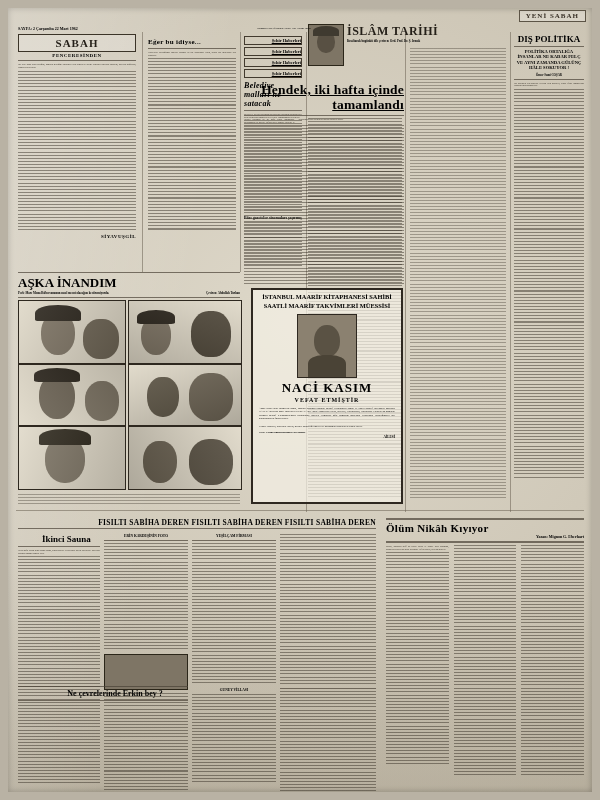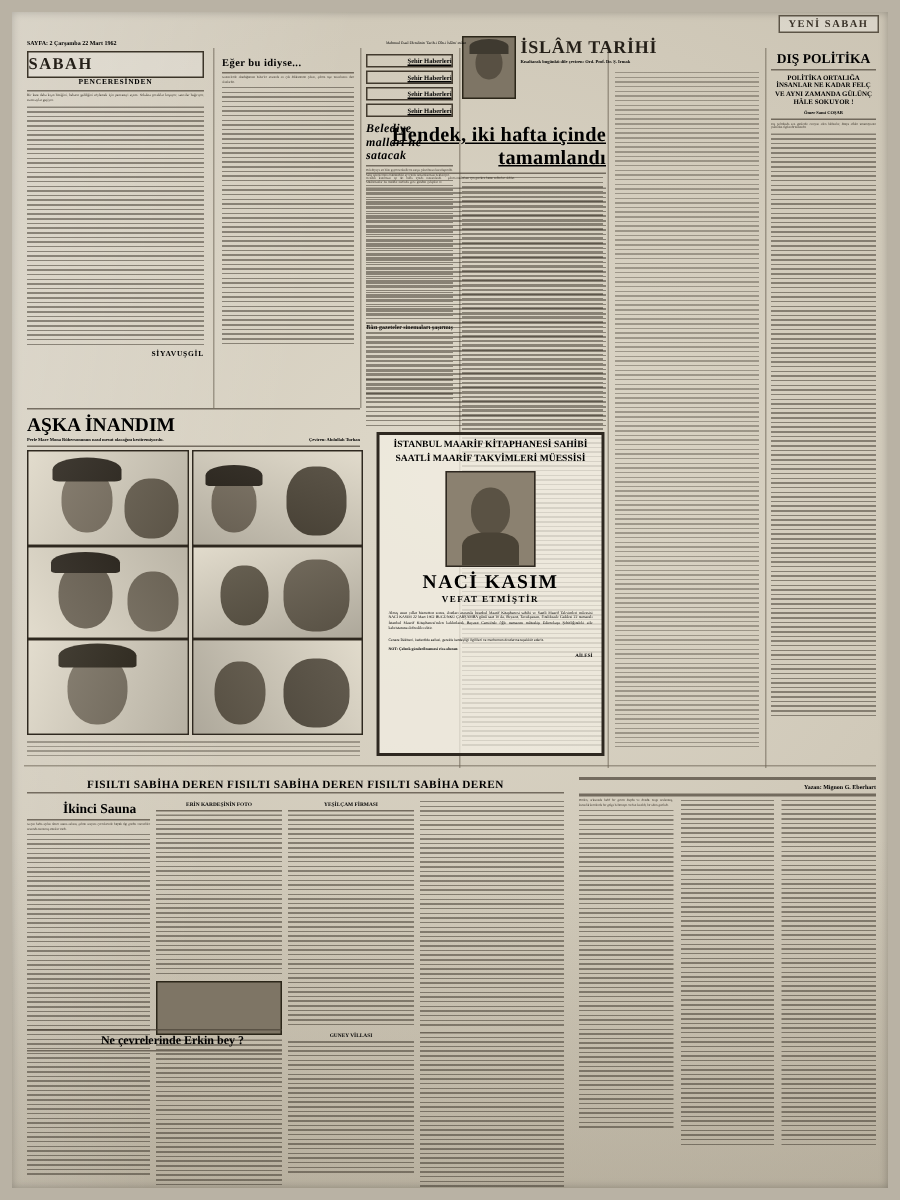--- a/index.html
+++ b/index.html
@@ -37,21 +37,21 @@
     opacity:.75;
   }
   .lines.light{opacity:.55;}
   .hdr-box{border:1px solid #423a2e;}
   .center{text-align:right;text-decoration:underline;}
   
   #sabah{
     position:absolute;left:10px;top:26px;width:118px;
   }
   #sabah .title{
-    border:1px solid #3b3428;padding:2px 0;text-align:left;
+    border:1px solid #3b3428;padding:2px 10px;text-align:center;
     font-size:11px;font-weight:bold;letter-spacing:1px;color:#241f18;
     background:rgba(255,255,255,.18);
   }
   #sabah .sub{font-size:5px;letter-spacing:.5px;text-align:center;margin-top:1px;font-weight:bold;}
   
   .head-sm{font-size:6px;font-weight:bold;letter-spacing:.3px;}
   .head-md{font-size:9px;font-weight:bold;margin-left:24px;}
   .head-lg{font-size:13px;font-weight:bold;}
   .rule{height:1px;background:#4a4236;opacity:.7;margin:2px 0;}
   
@@ -221,21 +221,21 @@
     <div class="name">NACİ KASIM</div>
     <div class="vefat">VEFAT ETMİŞTİR</div>
     <div class="body">Almış uzun yıllar hizmetten sonra, dostları arasında İstanbul Maarif Kitaphanesi sahibi ve Saatli Maarif Takvimleri müessisi NACİ KASIM 22 Mart 1962 BUGÜNKÜ ÇARŞAMBA günü saat 10 da, Beyazıt, Tavukpazarı, Fındıkzade Caddesi 22 numaralı İstanbul Maarif Kitaphanesi'nden kaldırılarak Bayazıt Camii'nde öğle namazını müteakip Edirnekapı Şehitliğindeki aile kabristanına defnedilecektir.</div>
     <div style="font-size:2.5px;line-height:3.2px;padding:0 6px;text-align:justify;">Cenaze Bâkiteni, kederdide aailesi, gerekle kardeşliği ilgilileri ve merhumun dostlarına teşekkür ederiz.</div>
     <div style="font-size:2.6px;padding:3px 6px 0;font-weight:bold;">NOT: Çelenk gönderilmemesi rica olunur.</div>
     <div style="font-size:3.4px;font-weight:bold;text-align:right;padding:1px 6px;">AİLESİ</div>
   </div>
 
   <div id="bottom">
 
-    <div style="position:absolute;left:2px;top:2px;width:358px;text-align:center;">
+    <div style="position:absolute;left:2px;top:2px;width:358px;text-align:right;">
       <div class="fisilti">FISILTI SABİHA DEREN   FISILTI SABİHA DEREN   FISILTI SABİHA DEREN</div>
       <div class="rule" style="margin-top:1px;"></div>
     </div>
 
     <div style="position:absolute;left:2px;top:18px;width:82px;">
       <div class="head-md">İkinci Sauna</div>
       <div class="rule"></div>
       <div class="txt tinier" style="text-align:justify;">Geçen hafta açılan ikinci sauna salonu, şehrin sosyete çevrelerinde büyük ilgi gördü. Davetliler arasında tanınmış simalar vardı.</div>
       <div class="lines" style="height:228px;margin-top:2px;"></div>
     </div>
@@ -263,20 +263,23 @@
     </div>
 
     <div style="position:absolute;left:2px;top:168px;width:170px;">
       <div class="rule"></div>
       <div class="head-md" style="text-align:center;font-size:8px;">Ne çevrelerinde Erkin bey ?</div>
       <div class="rule"></div>
     </div>
 
     <div id="olum">
       <div class="rule" style="height:2px;"></div>
+      <div style="display:flex;justify-content:space-between;align-items:baseline;">
+        <span class="ot">Ölüm Nikâh Kıyıyor</span>
+      </div>
       <div style="font-size:4px;font-weight:bold;text-align:right;">Yazan: Mignon G. Eberhart</div>
       <div class="rule" style="height:2px;"></div>
       <div style="display:flex;gap:5px;margin-top:2px;">
         <div style="flex:1;">
           <div class="txt tinier" style="text-align:justify;">Birden, arkasında hafif bir gıcırtı duydu ve döndü. Kapı aralanmış, karanlık koridorda bir gölge belirmişti. Nefesi kesildi, bir adım geriledi.</div>
           <div class="lines" style="height:212px;margin-top:2px;"></div>
         </div>
         <div style="flex:1;">
           <div class="lines" style="height:232px;"></div>
         </div>

